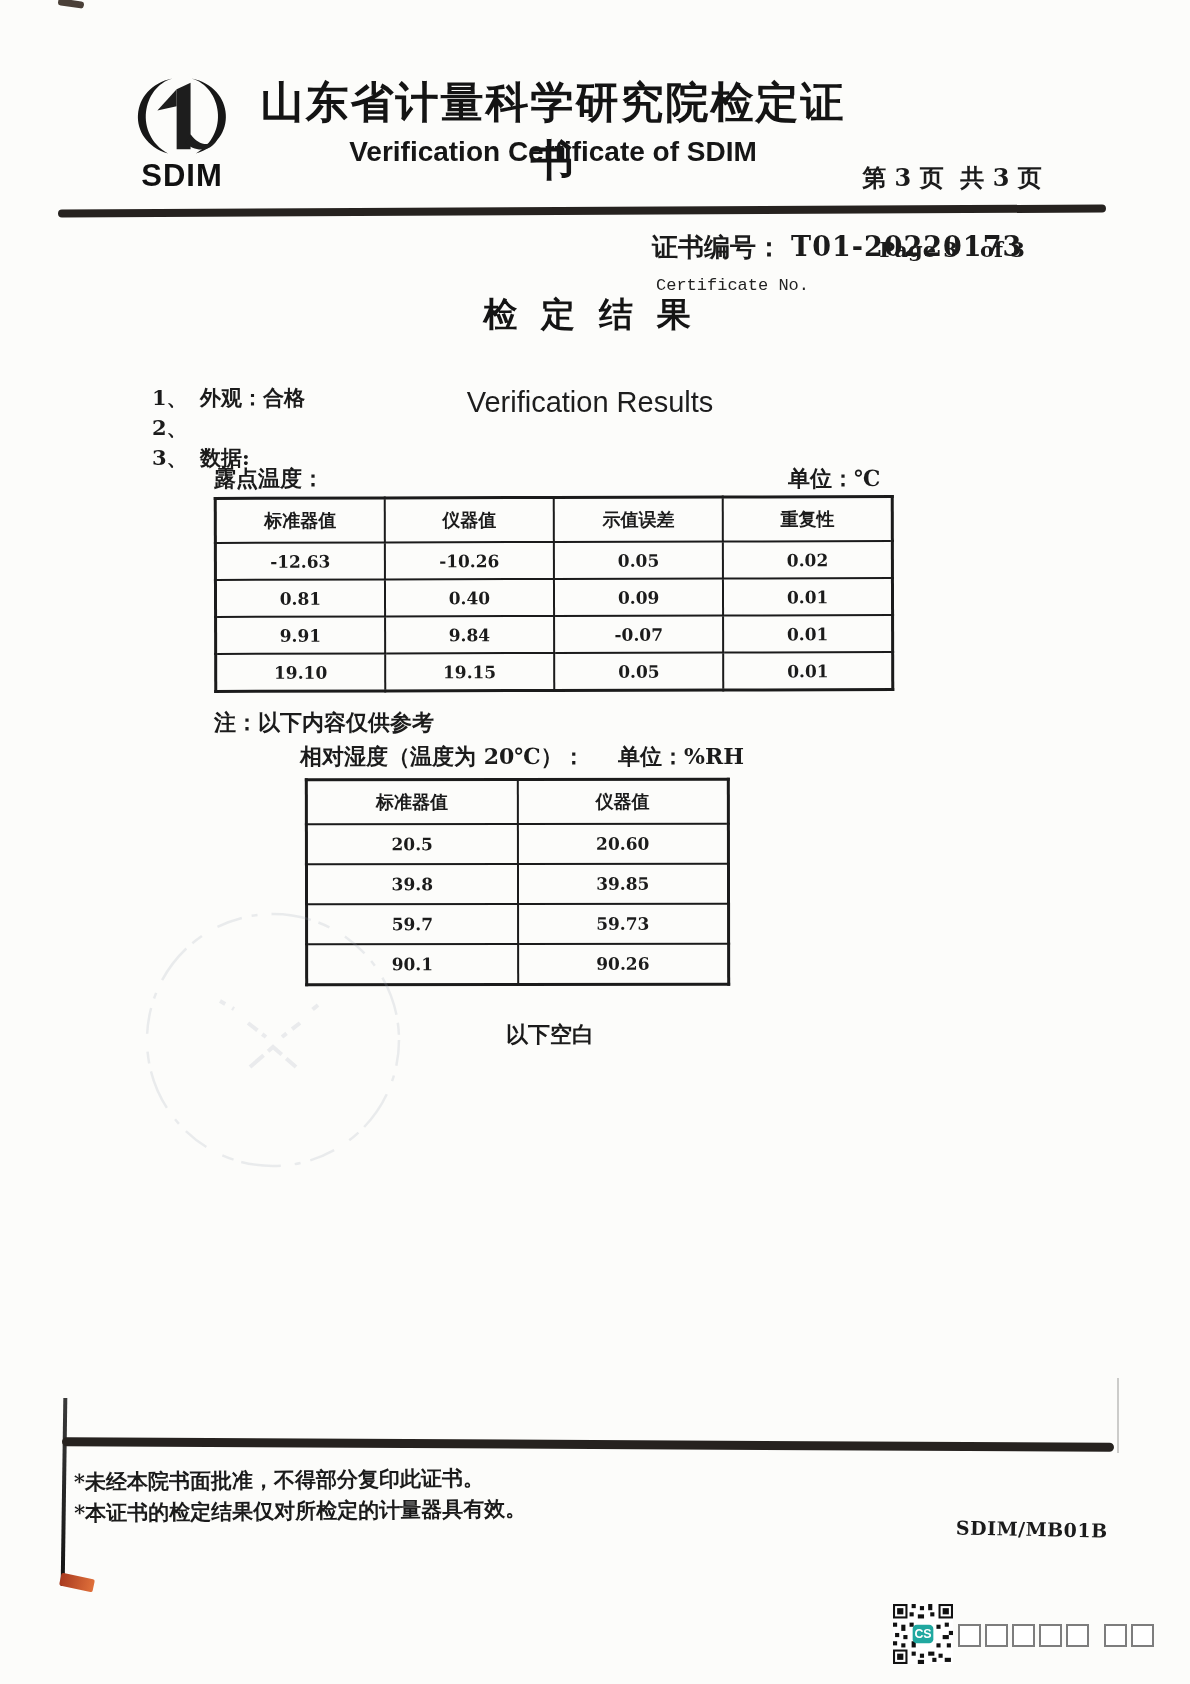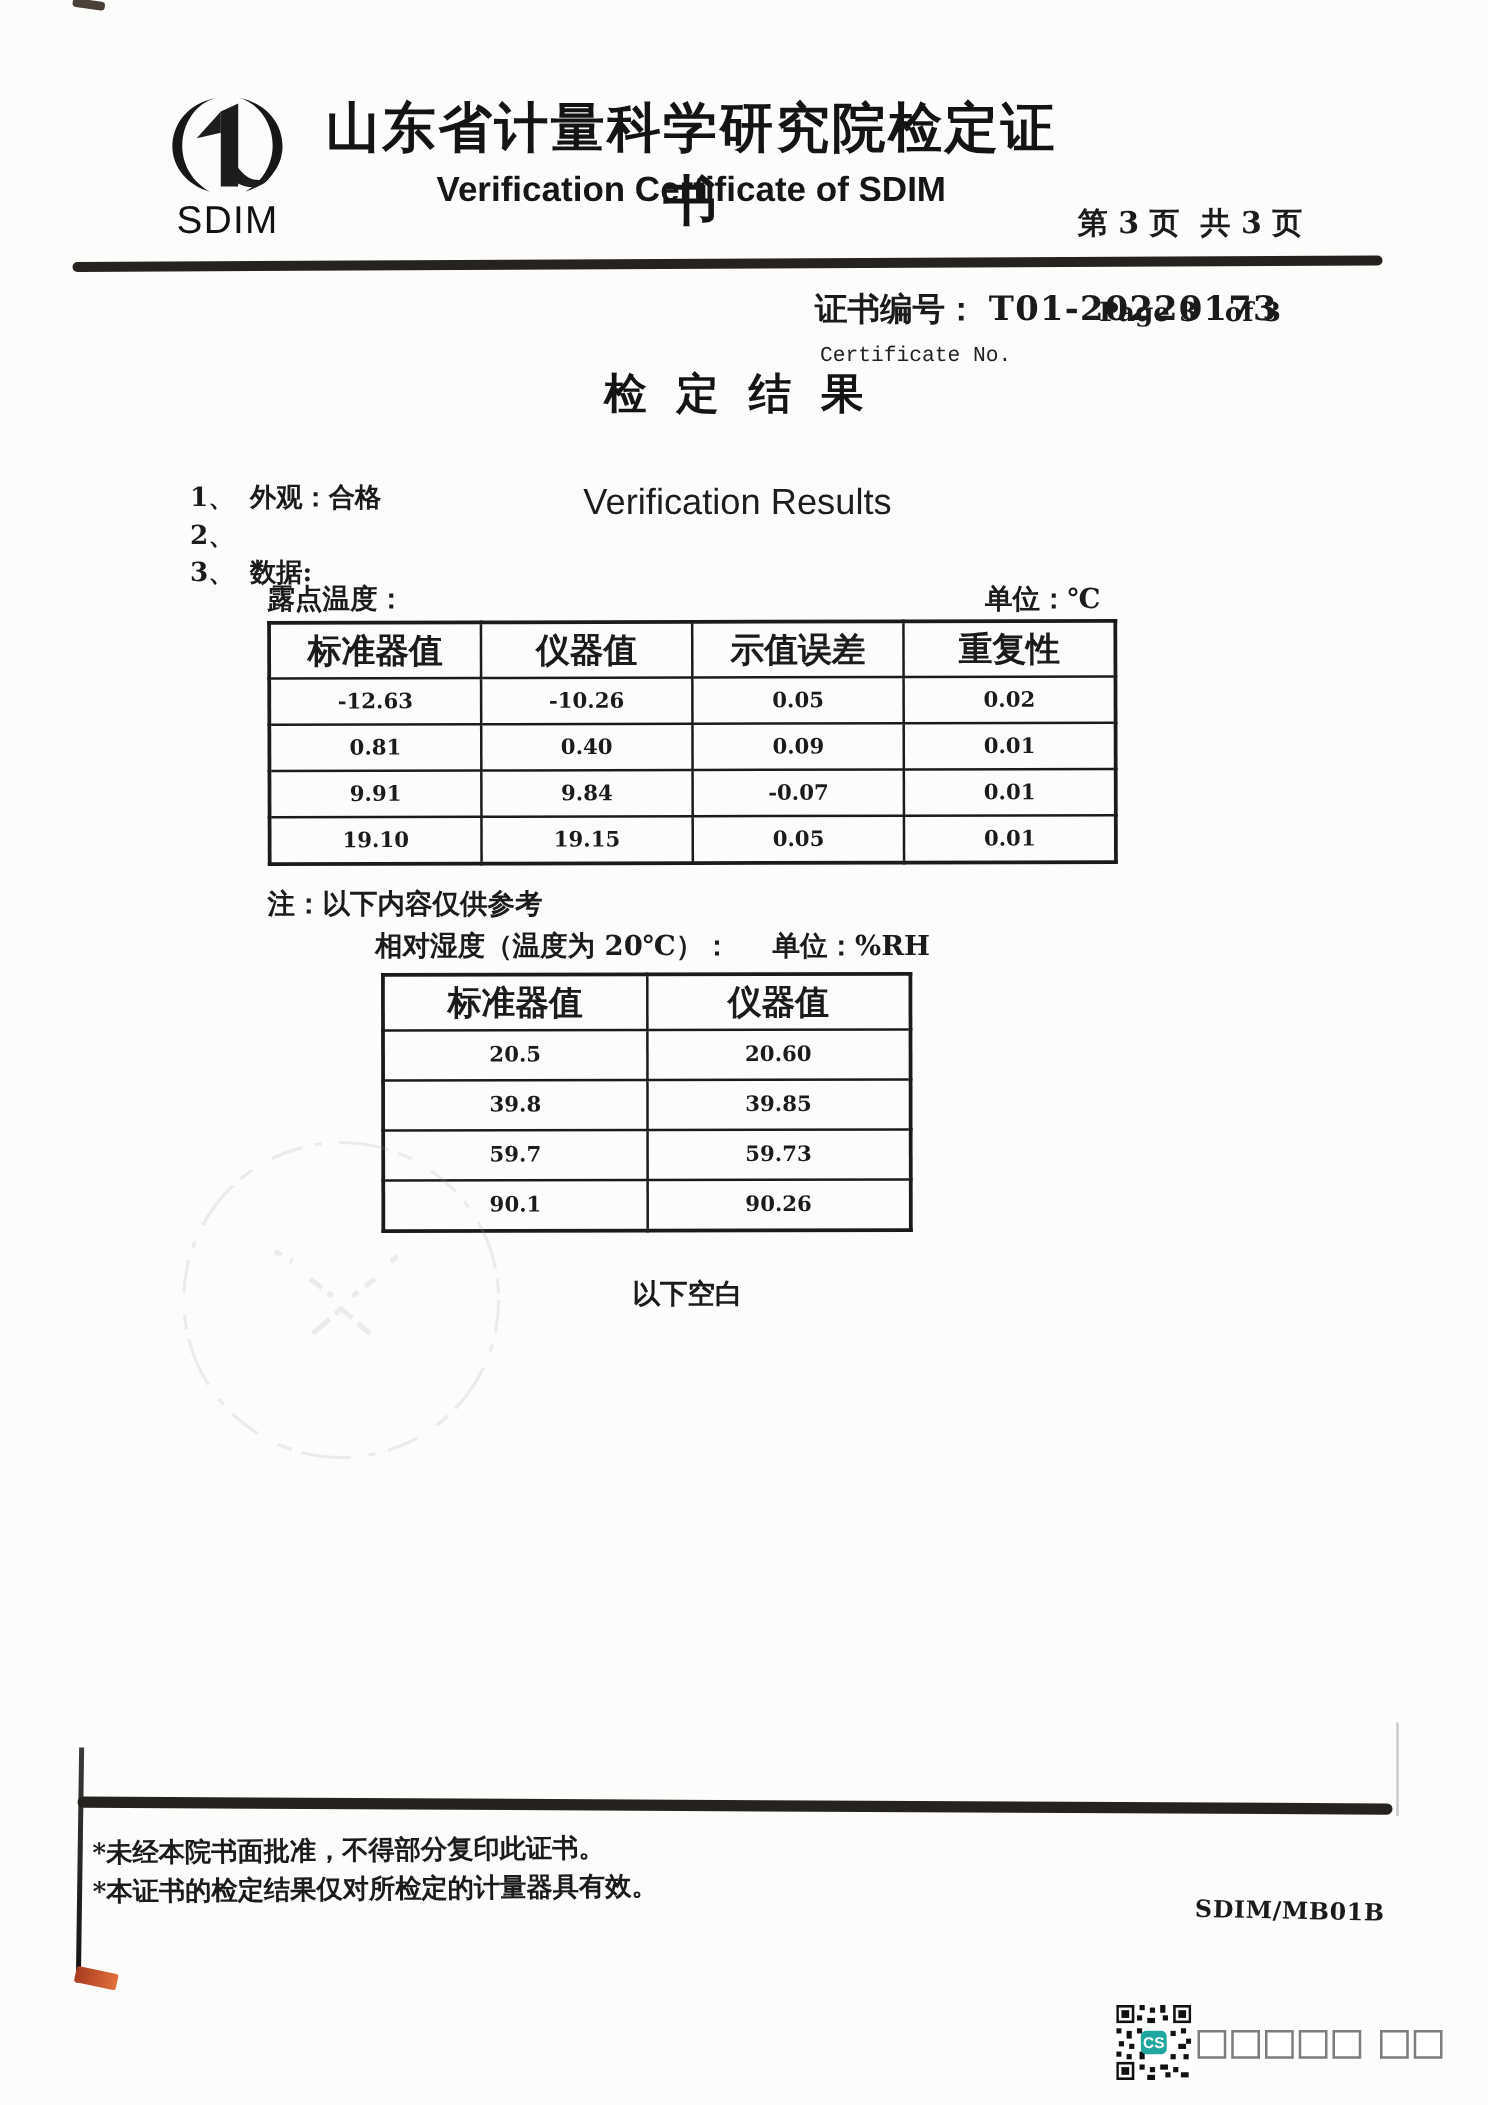--- a/index.html
+++ b/index.html
@@ -6,21 +6,21 @@
   body{
     width:1190px;height:1684px;position:relative;overflow:hidden;
     background:#fcfcfa;
     font-family:"DejaVu Serif","Liberation Serif",serif;
     color:#1b1b1b;
   }
   .abs{position:absolute;}
 
   
   .logo-wrap{left:112px;top:72px;width:140px;text-align:center;}
-  .logo-sdim{font-family:"Liberation Sans","DejaVu Sans",sans-serif;font-weight:normal;
+  .logo-sdim{font-family:"Liberation Sans","DejaVu Sans",sans-serif;font-weight:bold;
     font-size:31px;letter-spacing:1px;color:#111;margin-top:-8px;}
   .title-cn{left:248px;top:74px;width:610px;text-align:center;
     font-size:43px;font-weight:bold;letter-spacing:2px;color:#141414;}
   .title-en{left:248px;top:136px;width:610px;text-align:center;
     font-family:"Liberation Sans","DejaVu Sans",sans-serif;
     font-size:28px;font-weight:bold;color:#161616;}
   .page-info{left:862px;top:124px;width:180px;text-align:center;white-space:pre;}
   .page-info .cn{font-size:24px;font-weight:600;}
   .page-info .en{font-size:21px;font-weight:600;margin-top:5px;}
 
@@ -44,21 +44,21 @@
   .items{left:152px;top:383px;font-size:21px;font-weight:600;}
   .items .row{display:flex;line-height:30px;}
   .items .no{width:48px;}
 
   .cap{font-size:22px;font-weight:600;}
 
   
   table{border-collapse:collapse;table-layout:fixed;background:transparent;}
   .dtable{border:3px solid #1b1b1b;}
   .dtable th,.dtable td{border:2px solid #1b1b1b;text-align:center;padding:0;}
-  .dtable th{height:42px;font-size:27px;font-weight:600;}
+  .dtable th{height:42px;font-size:18px;font-weight:600;}
   .dtable td{font-size:17px;font-weight:600;font-family:"DejaVu Serif","Liberation Serif",serif;}
   .t1{left:214px;top:496px;transform:rotate(-0.15deg);}
   .t1 table{width:680px;}
   .t1 td{height:35px;}
   .t2{left:305px;top:778px;transform:rotate(-0.1deg);}
   .t2 table{width:425px;}
   .t2 td{height:38px;}
 
   .note-line{left:214px;top:708px;}
   .rh-cap{left:300px;top:742px;}

